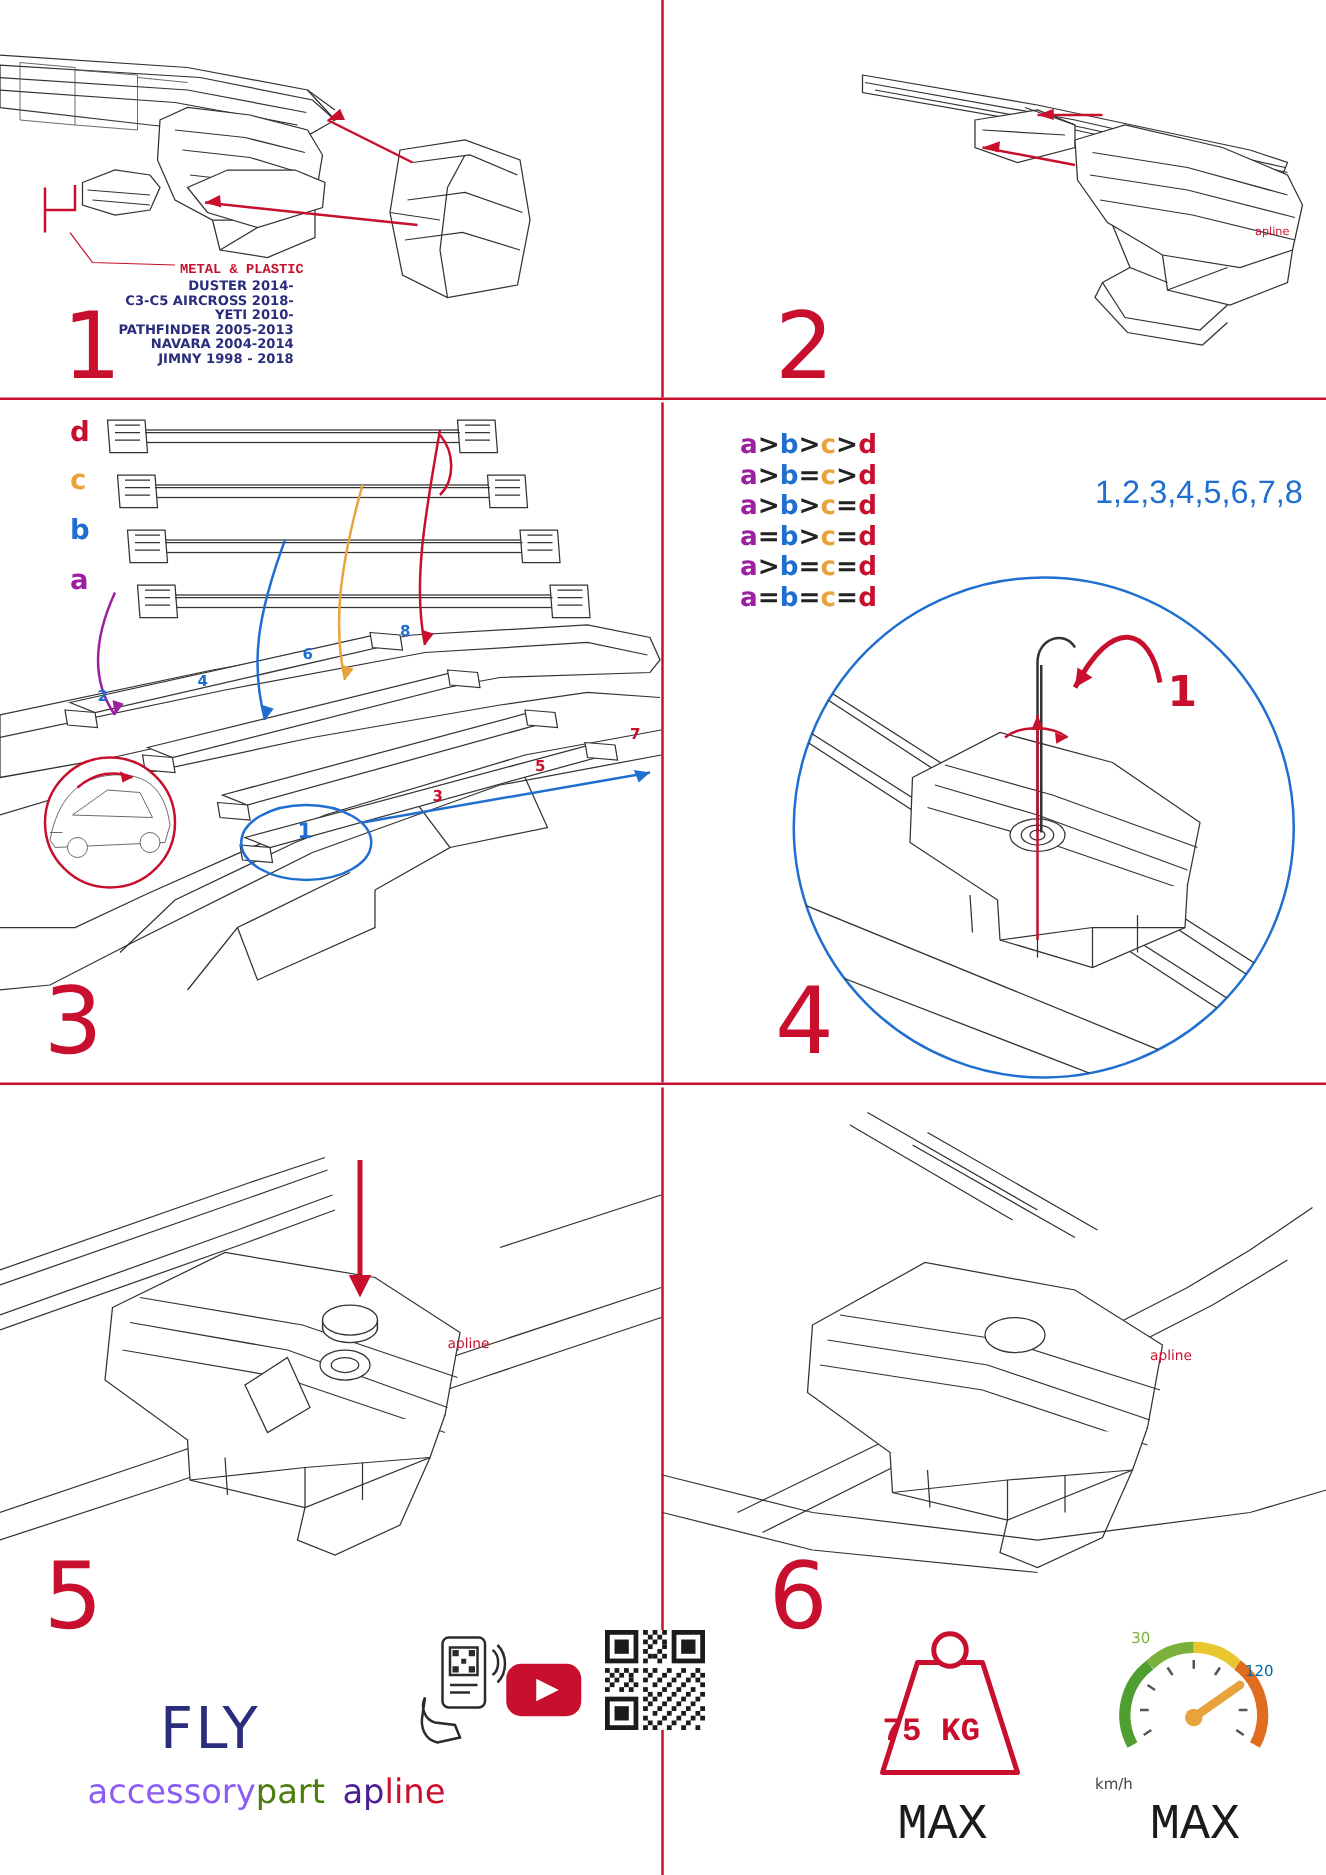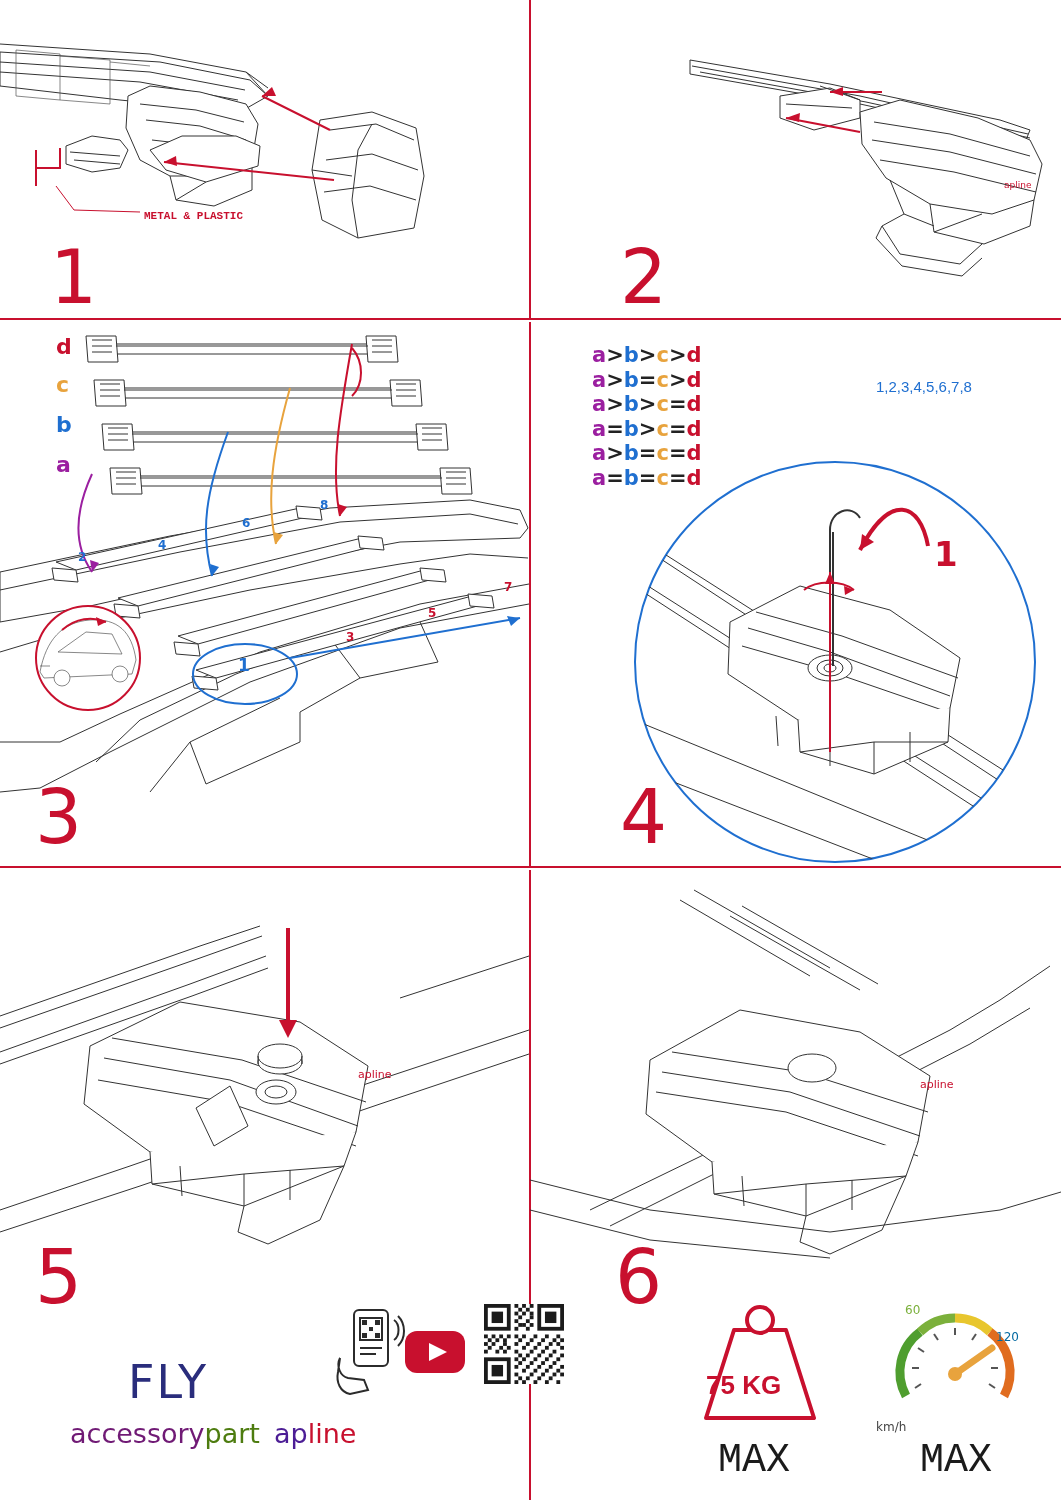--- a/index.html
+++ b/index.html
@@ -39,39 +39,39 @@
   .ltr-b{left:56px;top:412px;color:#1f6fd0;}
   .ltr-a{left:56px;top:452px;color:#9b1fa0;}
 
   
   .ineqs{position:absolute;left:563px;top:343px;font-family:"DejaVu Sans",sans-serif;font-weight:700;
          font-size:21px;line-height:24.5px;margin-left:29px;}
   .ineqs span{display:inline;}
   .ca{color:#9b1fa0;} .cb{color:#1f6fd0;} .cc{color:#e8a33d;} .cd{color:#c8102e;} .cop{color:#222;}
 
   
-  .seq{left:876px;top:378px;color:#1f6fd0;font-family:"Liberation Sans",sans-serif;font-size:15px;}
+  .seq{left:876px;top:378px;color:#1f6fd0;font-family:"Liberation Sans",sans-serif;font-size:26px;}
 
   
   .cal{position:absolute;font-family:"DejaVu Sans",sans-serif;font-weight:700;font-size:12px;color:#1f6fd0;}
   .cal.red{color:#c8102e;}
 
   .circ-1{position:absolute;left:238px;top:655px;color:#1f6fd0;font-family:"DejaVu Sans",sans-serif;font-weight:700;font-size:17px;}
   .big-1{position:absolute;left:934px;top:534px;color:#c8102e;font-family:"DejaVu Sans",sans-serif;font-weight:700;font-size:34px;}
 
   
   .fly{position:absolute;left:128px;top:1355px;color:#2a2d7c;font-family:"DejaVu Sans",sans-serif;
        font-weight:400;font-size:46px;letter-spacing:2px;}
   .brandline{position:absolute;left:70px;top:1418px;font-family:"DejaVu Sans",sans-serif;font-size:27px;}
-  .brandline .w1{color:#701a75;}
+  .brandline .w1{color:#8b5cf6;}
   .brandline .w2{color:#4d7c0f;}
   .brandline .w3{color:#4c1d95;margin-left:14px;}
   .brandline .w4{color:#c8102e;margin-top:40px;}
 
-  .kgtxt{position:absolute;left:706px;top:1370px;color:#c8102e;font-family:Liberation Sans, sans-serif;font-weight:700;font-size:26px;}
+  .kgtxt{position:absolute;left:706px;top:1370px;color:#c8102e;font-family:Liberation Mono, monospace;font-weight:700;font-size:26px;}
   .maxtxt{position:absolute;font-family:Liberation Mono, monospace;font-size:40px;color:#1b1b1b;}
   .max1{left:718px;top:1438px;}
   .max2{left:920px;top:1438px;}
   .kmh{position:absolute;left:876px;top:1420px;color:#444;font-family:"DejaVu Sans",sans-serif;font-size:12px;}
   .g60{position:absolute;left:905px;top:1303px;color:#7bb03b;font-family:"DejaVu Sans",sans-serif;font-size:12px;}
   .g120{position:absolute;left:996px;top:1330px;color:#0369a1;font-family:"DejaVu Sans",sans-serif;font-size:12px;}
 
   svg{position:absolute;left:0;top:0;overflow:visible;}
   .ln{fill:none;stroke:#333;stroke-width:1;}
   .ln-thin{fill:none;stroke:#555;stroke-width:.7;}
@@ -130,20 +130,28 @@
       <path d="M36 168 L60 168 L60 148"></path>
       <path d="M36 168 L36 150 M36 168 L36 186"></path>
       <path d="M56 186 L74 210 L140 212" stroke-width="1"></path>
     </g>
     <g fill="#2a2d7c" stroke="none">
         <circle cx="244" cy="92" r="0"></circle>
       </g>
   </svg>
 
   <div class="t mp-title">METAL &amp; PLASTIC</div>
+  <div class="mp-list">
+    <div>DUSTER 2014-</div>
+    <div>C3-C5 AIRCROSS 2018-</div>
+    <div>YETI 2010-</div>
+    <div>PATHFINDER 2005-2013</div>
+    <div>NAVARA 2004-2014</div>
+    <div>JIMNY 1998 - 2018</div>
+  </div>
   <div class="step-num step1">1</div>
 
   <svg width="531" height="318" viewBox="0 0 531 318" style="left:530px;top:0;">
     <g class="ln">
       <path d="M160 60 L300 84 L470 120 L500 130 L496 140 L330 104 L160 74 Z" fill="#fff"></path>
       <path d="M162 66 L330 96 L498 134"></path>
       <path d="M170 72 L336 102 L500 138"></path>
       <path d="M250 96 L300 88 L330 100 L330 118 L284 130 L250 118 Z" fill="#fff"></path>
       <path d="M256 104 L322 108"></path>
       <path d="M290 86 L330 100"></path>
@@ -545,18 +553,18 @@
       <path d="M44 38 L48 44"></path>
         <path d="M65 32 L65 39"></path>
         <path d="M86 38 L82 44"></path>
       <path d="M102 52 L96 56"></path>
         <path d="M108 72 L101 72"></path>
         <path d="M105 92 L99 88"></path>
     </g>
     <circle cx="65" cy="78" r="7" fill="#e8a33d"></circle>
     <path d="M65 78 L102 52" stroke="#e8a33d" stroke-width="7" stroke-linecap="round"></path>
   </svg>
-  <div class="t g60">60</div>
+  <div class="t g60">30</div>
   <div class="t g120">120</div>
   <div class="t kmh">km/h</div>
   <div class="t maxtxt max2">MAX</div>
 
 </div>
 
 </body></html>

